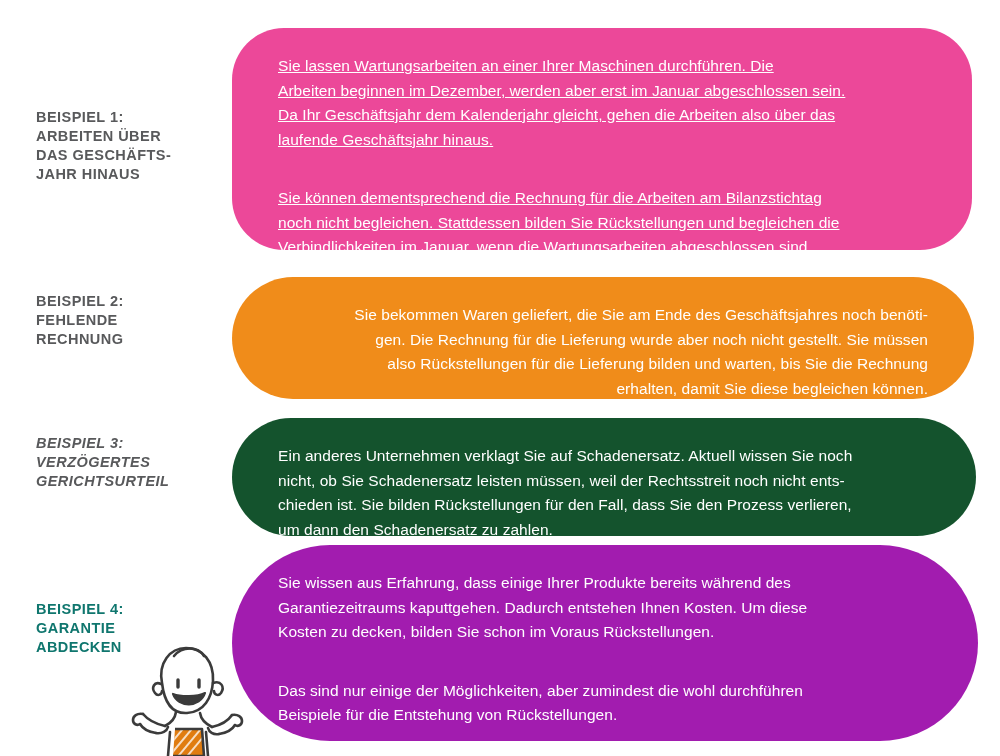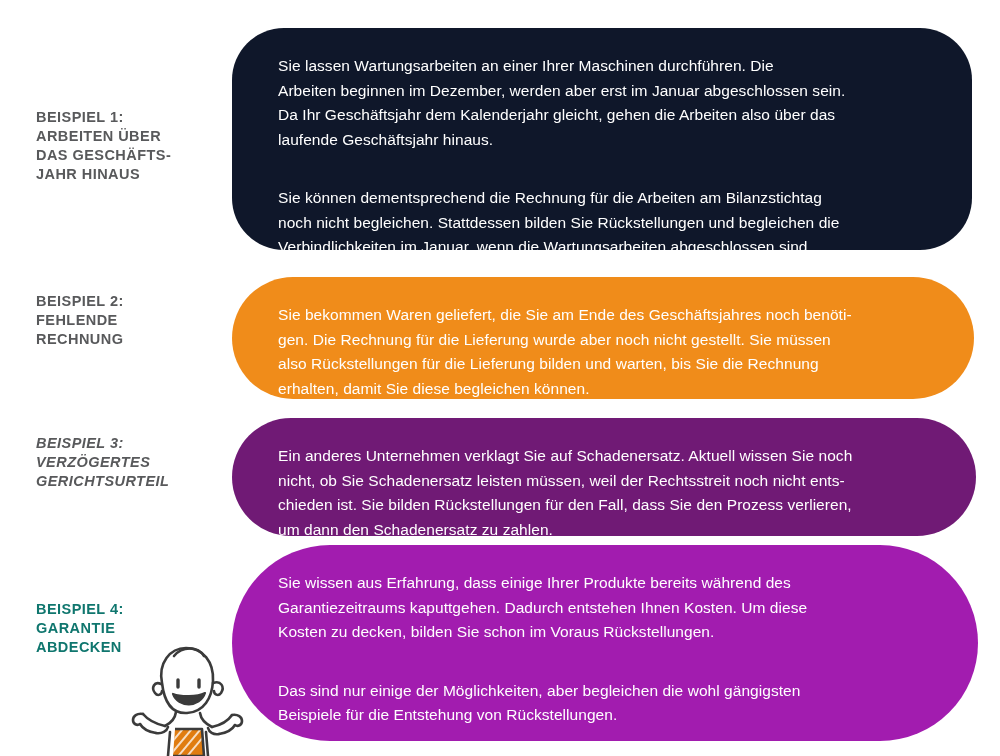--- a/index.html
+++ b/index.html
@@ -67,20 +67,21 @@
     width: 740px; height: 222px;
     border-radius: 52px;
   }
   #label-1 { top: 100px; }
 
   #row-2 { top: 260px; height: 140px; }
   #card-2 {
     left: 232px; top: 17px;
     width: 742px; height: 122px;
     border-radius: 61px;
+    text-align: right;
   }
   #label-2 { top: 32px; }
 
   #row-3 { top: 400px; height: 140px; }
   #card-3 {
     left: 232px; top: 18px;
     width: 744px; height: 118px;
     border-radius: 59px;
   }
   #label-3 { top: 34px; }
@@ -106,21 +107,21 @@
 </head>
 <body style="background: rgb(255, 255, 255);">
 
 <div class="infographic">
 
   <div class="example-row" id="row-1">
     <div class="example-label" id="label-1" style="color: rgb(88, 89, 91); margin-top: 8px;">BEISPIEL 1:
 ARBEITEN ÜBER
 DAS GESCHÄFTS-
 JAHR HINAUS</div>
-    <div class="example-card" id="card-1" style="background: #0f172a; color: rgb(255, 255, 255);">
+    <div class="example-card" id="card-1" style="background: #ec4899; color: rgb(255, 255, 255); text-decoration: underline;">
       <p class="card-para">Sie lassen Wartungsarbeiten an einer Ihrer Maschinen durchführen. Die
 Arbeiten beginnen im Dezember, werden aber erst im Januar abgeschlossen sein.
 Da Ihr Geschäftsjahr dem Kalenderjahr gleicht, gehen die Arbeiten also über das
 laufende Geschäftsjahr hinaus.</p>
       <p class="card-para">Sie können dementsprechend die Rechnung für die Arbeiten am Bilanzstichtag
 noch nicht begleichen. Stattdessen bilden Sie Rückstellungen und begleichen die
 Verbindlichkeiten im Januar, wenn die Wartungsarbeiten abgeschlossen sind.</p>
     </div>
   </div>
 
@@ -133,37 +134,37 @@
 gen. Die Rechnung für die Lieferung wurde aber noch nicht gestellt. Sie müssen
 also Rückstellungen für die Lieferung bilden und warten, bis Sie die Rechnung
 erhalten, damit Sie diese begleichen können.</p>
     </div>
   </div>
 
   <div class="example-row" id="row-3">
     <div class="example-label" id="label-3" style="color: rgb(88, 89, 91); font-style: italic;">BEISPIEL 3:
 VERZÖGERTES
 GERICHTSURTEIL</div>
-    <div class="example-card" id="card-3" style="background: #701a75; color: rgb(255, 255, 255);">
+    <div class="example-card" id="card-3" style="background: #14532d; color: rgb(255, 255, 255);">
       <p class="card-para">Ein anderes Unternehmen verklagt Sie auf Schadenersatz. Aktuell wissen Sie noch
 nicht, ob Sie Schadenersatz leisten müssen, weil der Rechtsstreit noch nicht ents-
 chieden ist. Sie bilden Rückstellungen für den Fall, dass Sie den Prozess verlieren,
 um dann den Schadenersatz zu zahlen.</p>
     </div>
   </div>
 
   <div class="example-row" id="row-4">
     <div class="example-label" id="label-4" style="color: #0f766e;">BEISPIEL 4:
 GARANTIE
 ABDECKEN</div>
     <div class="example-card" id="card-4" style="background: #a21caf; color: rgb(255, 255, 255);">
       <p class="card-para">Sie wissen aus Erfahrung, dass einige Ihrer Produkte bereits während des
 Garantiezeitraums kaputtgehen. Dadurch entstehen Ihnen Kosten. Um diese
 Kosten zu decken, bilden Sie schon im Voraus Rückstellungen.</p>
-      <p class="card-para">Das sind nur einige der Möglichkeiten, aber begleichen die wohl gängigsten
+      <p class="card-para">Das sind nur einige der Möglichkeiten, aber zumindest die wohl durchführen
 Beispiele für die Entstehung von Rückstellungen.</p>
     </div>
   </div>
 
   <div class="figure">
     <svg width="126" height="120" viewBox="0 0 126 120" xmlns="http://www.w3.org/2000/svg">
       <g fill="none" stroke="#3B3B3B" stroke-width="2.6" stroke-linecap="round" stroke-linejoin="round">
 
         <path d="M44 47 C40 27, 52 12, 68 12 C85 12, 96 26, 95 45
                  C94 62, 86 76, 69 77 C52 78, 46 64, 44 47 Z"></path>

